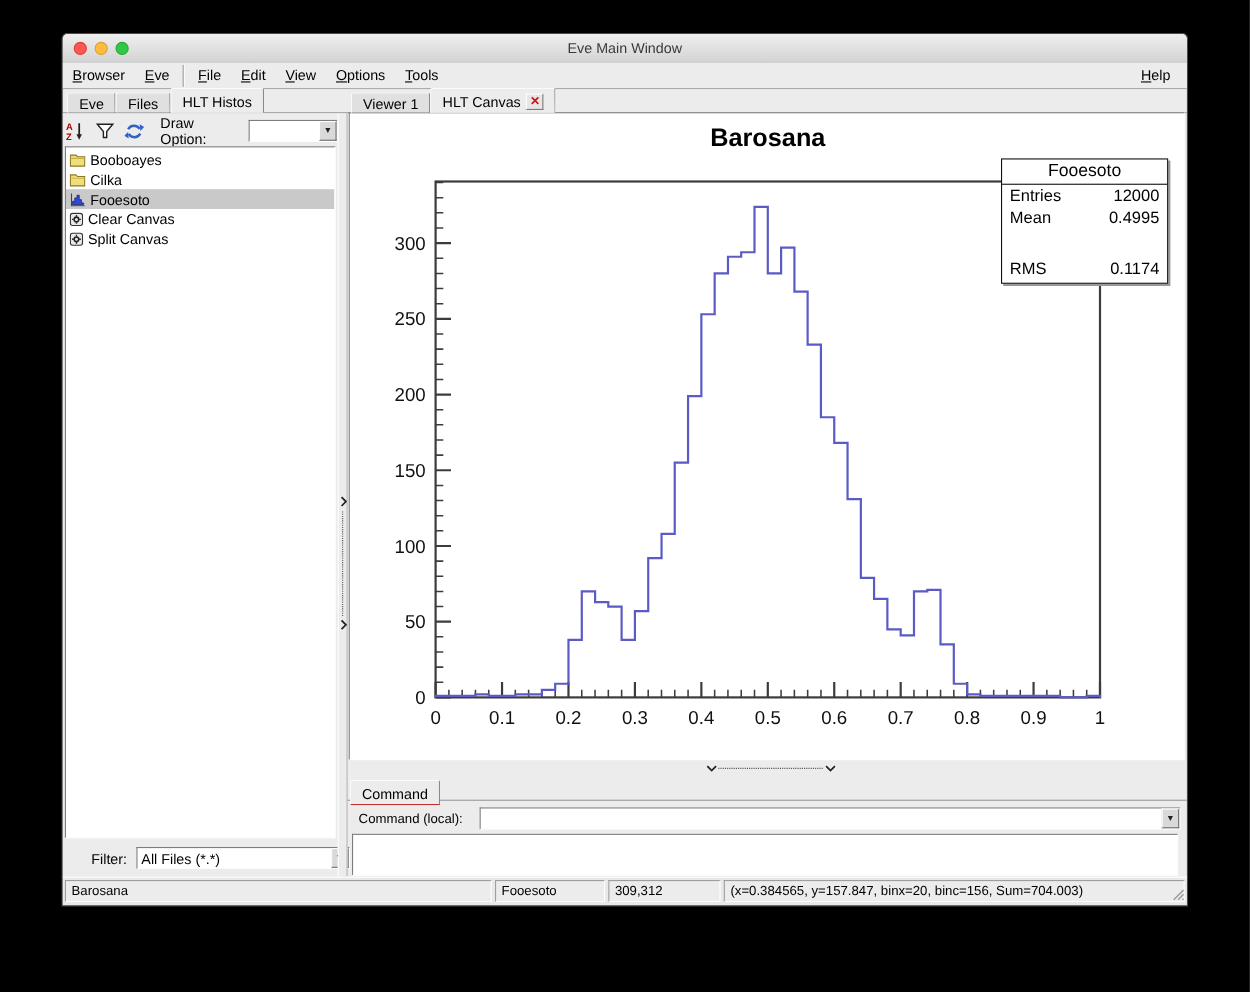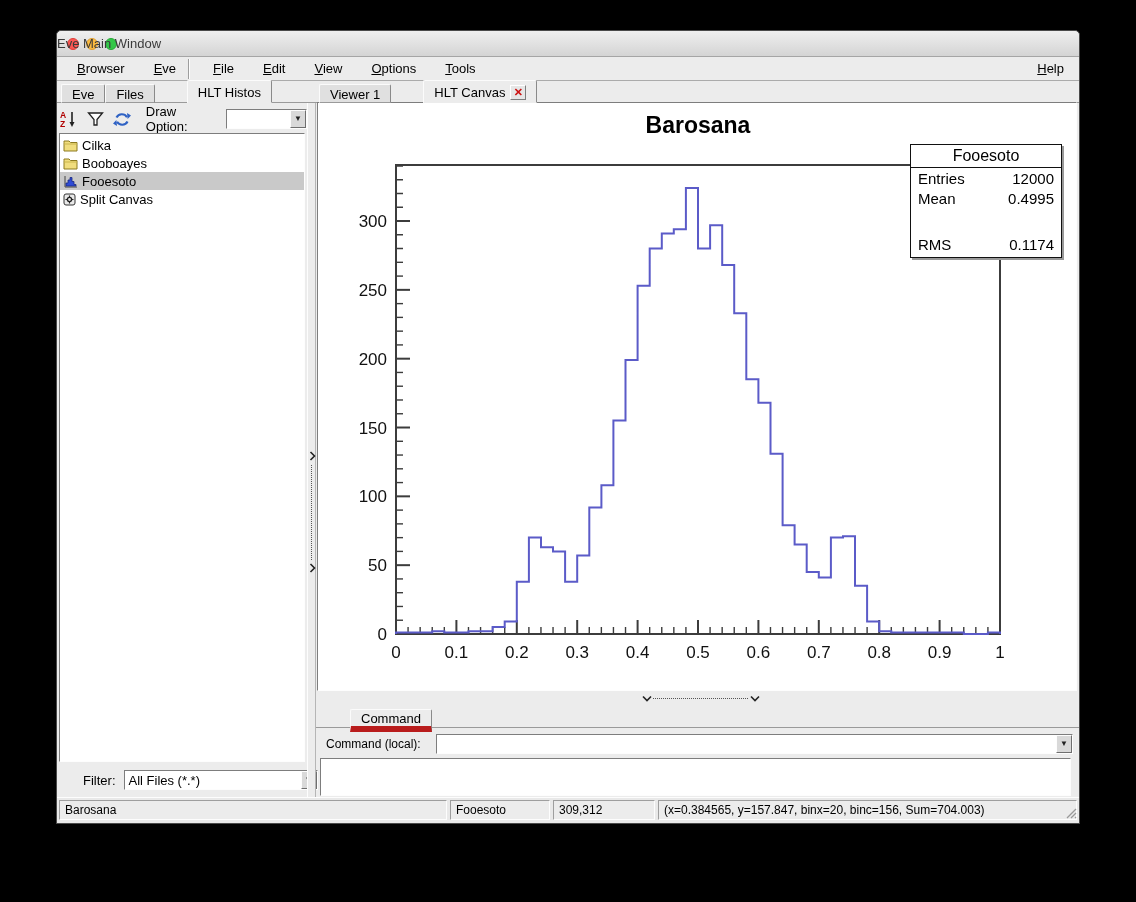--- a/index.html
+++ b/index.html
@@ -4,41 +4,41 @@
 <style>
   html,body{margin:0;padding:0;background:#000;width:1136px;height:902px;overflow:hidden;
     font-family:"Liberation Sans",sans-serif;-webkit-font-smoothing:antialiased;}
   *{box-sizing:border-box;}
   .window{position:absolute;left:56px;top:30px;width:1024px;height:794px;background:#ececec;
     border:1px solid #4a4a4a;border-radius:5px 5px 0 0;overflow:hidden;}
   
   .titlebar{position:absolute;left:0;top:0;width:100%;height:26px;
     background:linear-gradient(#efefef,#d4d4d4);border-bottom:1px solid #a5a5a5;
     border-radius:5px 5px 0 0;}
-  .titlebar .title{position:absolute;left:0;right:0;top:5px;text-align:left;
+  .titlebar .title{position:absolute;left:0;right:0;top:5px;text-align:center;
     font-size:13px;color:#3a3a3a;}
   .lights{position:absolute;left:10px;top:7px;display:flex;gap:7px;}
   .light{width:12px;height:12px;border-radius:50%;}
   .light.red{background:#fc5753;border:1px solid #df3e38;}
   .light.yellow{background:#fdbc40;border:1px solid #de9f34;}
   .light.green{background:#33c748;border:1px solid #27aa35;}
   
   .menubar{position:absolute;left:0;top:26px;width:100%;height:24px;background:#ececec;
     border-bottom:1px solid #ababab;display:flex;align-items:center;font-size:13px;color:#000;}
-  .menu-item{display:inline-block;padding:3px 9px;cursor:default;margin-left:11px;}
+  .menu-item{display:inline-block;padding:3px 9px;cursor:default;}
   .menu-item::first-letter{text-decoration:underline;}
   .menu-divider{width:2px;height:20px;border-left:1px solid #9e9e9e;border-right:1px solid #fdfdfd;margin:0 3px;}
   .menu-right{margin-left:auto;margin-right:6px;text-align:right;}
   
   .tabline{position:absolute;left:0;top:71px;width:100%;height:1px;background:#9a9a9a;z-index:0;}
   .tabstrip{position:absolute;top:50px;height:22px;display:flex;align-items:flex-end;z-index:1;}
   .tab{font-size:13px;padding:3px 10px 2px 10px;background:#e0e0e0;margin-top:3px;
     border:1px solid;border-color:#fbfbfb #8a8a8a #9a9a9a #fbfbfb;border-radius:2px 2px 0 0;
     height:19px;display:flex;align-items:center;gap:5px;}
-  .tab.active{background:#ececec;height:23px;border-bottom:1px solid #ececec;position:relative;z-index:2;margin-left:32px;}
+  .tab.active{background:#ececec;height:23px;border-bottom:1px solid #ececec;position:relative;z-index:2;}
   .close-btn{width:16px;height:15px;background:#e6e6e6;border:1px solid;
     border-color:#fff #7d7d7d #7d7d7d #fff;font-size:11px;line-height:12px;text-align:center;
     color:#cc1111;font-weight:bold;padding:0;}
   
   .sidebar{position:absolute;left:0;top:72px;width:250px;bottom:26px;background:#ececec;}
   .toolbar{position:absolute;left:2px;top:4px;height:24px;display:flex;align-items:center;gap:8px;}
   .tool{width:20px;height:20px;display:flex;align-items:center;justify-content:center;}
   .toolbar-label{font-size:13px;margin-left:6px;}
   .combo{background:#fff;border:1px solid;border-color:#7d7d7d #fdfdfd #fdfdfd #7d7d7d;
     height:20px;display:flex;align-items:center;font-size:13px;}
@@ -155,35 +155,43 @@
         <span class="combo-arrow">▼</span>
       </div>
     </div>
 
     <div class="tree">
       <div class="tree-row">
         <svg width="15" height="13" viewBox="0 0 15 13">
           <path d="M1,3.5 V2 h5 l1.5,1.5 H14 V12 H1 Z" fill="#f0dd7e" stroke="#8d7a20"></path>
           <path d="M1,5 H14" stroke="#c9b44c" fill="none"></path>
         </svg>
-        <span>Cilka</span>
+        <span>Booboayes</span>
       </div>
       <div class="tree-row">
         <svg width="15" height="13" viewBox="0 0 15 13">
           <path d="M1,3.5 V2 h5 l1.5,1.5 H14 V12 H1 Z" fill="#f0dd7e" stroke="#8d7a20"></path>
           <path d="M1,5 H14" stroke="#c9b44c" fill="none"></path>
         </svg>
-        <span>Booboayes</span>
+        <span>Cilka</span>
       </div>
       <div class="tree-row selected">
         <svg width="15" height="13" viewBox="0 0 15 13">
           <path d="M2,1 V12 H14" stroke="#444" fill="none"></path>
           <path d="M3,11 V8 H5 V5 H7 V2.5 H9 V6.5 H11 V9.5 H13 V11 Z" fill="#2f4bd6" stroke="#1b2a80" stroke-width="0.8"></path>
         </svg>
         <span>Fooesoto</span>
+      </div>
+      <div class="tree-row">
+        <svg width="13" height="13" viewBox="0 0 13 13">
+          <rect x="1" y="1" width="11" height="11" rx="2" fill="#e9e9e9" stroke="#333"></rect>
+          <circle cx="6.5" cy="6.5" r="2.1" fill="none" stroke="#222" stroke-width="1.4"></circle>
+          <path d="M6.5,2.5 V4 M6.5,9 V10.5 M2.5,6.5 H4 M9,6.5 H10.5" stroke="#222" stroke-width="1.2"></path>
+        </svg>
+        <span>Clear Canvas</span>
       </div>
       <div class="tree-row">
         <svg width="13" height="13" viewBox="0 0 13 13">
           <rect x="1" y="1" width="11" height="11" rx="2" fill="#e9e9e9" stroke="#333"></rect>
           <circle cx="6.5" cy="6.5" r="2.1" fill="none" stroke="#222" stroke-width="1.4"></circle>
           <path d="M6.5,2.5 V4 M6.5,9 V10.5 M2.5,6.5 H4 M9,6.5 H10.5" stroke="#222" stroke-width="1.2"></path>
         </svg>
         <span>Split Canvas</span>
       </div>
     </div>
@@ -358,21 +366,21 @@
       </div>
       <div class="dots"></div>
       <div class="chev" style="left:434px;">
         <svg width="10" height="7">
             <polyline points="1,1.5 5,5.5 9,1.5" fill="none" stroke="#222" stroke-width="1.6"></polyline>
           </svg>
       </div>
     </div>
 
     <div class="cmd-tabstrip">
-      <div class="tab active" style="border-bottom:6px solid #b91c1c;">
+      <div class="tab active" style="border-bottom:1px solid #b91c1c;">
         <span>Command</span>
       </div>
     </div>
     <div class="cmd-line"></div>
     <div class="cmd-row">
       <span class="cmd-label">Command (local):</span>
       <div class="combo cmd-combo">
         <span class="combo-value"></span>
         <span class="combo-arrow">▼</span>
       </div>

